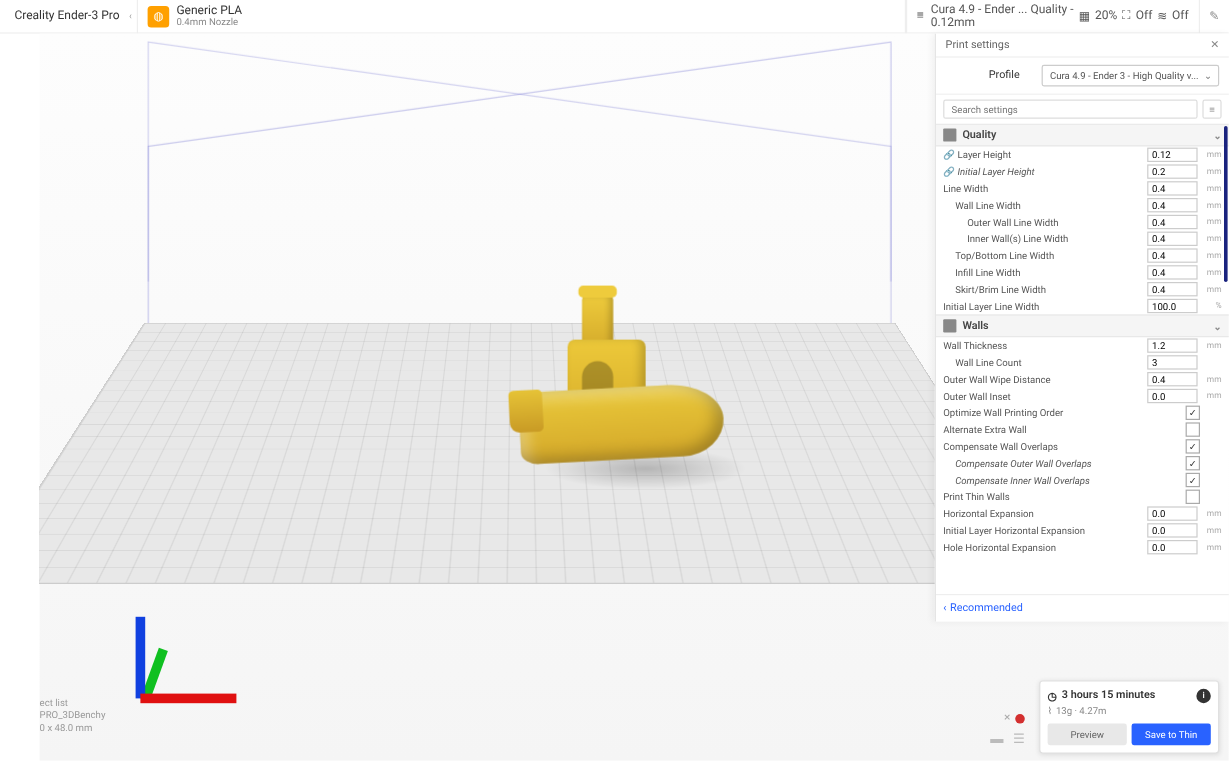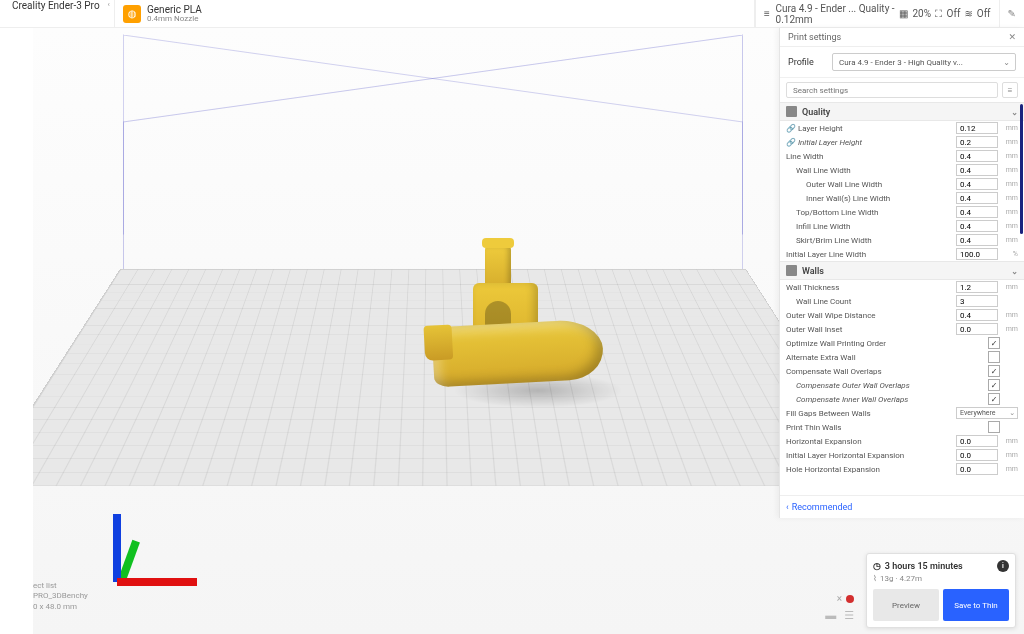--- a/index.html
+++ b/index.html
@@ -1,20 +1,20 @@
 <!DOCTYPE html>
 <html><head>
 <meta charset="utf-8">
 <style>
 * { margin:0; padding:0; box-sizing:border-box; font-family:-apple-system,BlinkMacSystemFont,"Segoe UI",Roboto,sans-serif; }
 body { width:1024px; height:634px; background:#fff; overflow:hidden; position:relative; font-size:10px; color:#333; }
 
 
 .topbar { height:28px; display:flex; align-items:center; background:#fff; border-bottom:1px solid #eee; }
-.topbar .printer-sel { display:flex; align-items:flex-start; padding:0 8px 0 12px; height:28px; border-right:1px solid #eee; min-width:115px; position:relative; }
+.topbar .printer-sel { display:flex; align-items:center; padding:0 8px 0 12px; height:28px; border-right:1px solid #eee; min-width:115px; position:relative; }
 .chev-box { position:absolute; right:4px; color:#999; font-size:8px; }
 .spool { width:18px; height:18px; background:#ffa000; border-radius:3px; margin-right:6px; display:flex; align-items:center; justify-content:center; color:#fff; font-size:10px; }
 .mat-text { line-height:1.1; }
 .mat-text .sub { font-size:8px; color:#888; }
 .mat-sel { display:flex; align-items:center; padding:0 8px; height:28px; border-right:1px solid #eee; min-width:640px; }
 
 .topbar .right { margin-left:auto; display:flex; align-items:center; height:28px; }
 .slice-summary { display:flex; align-items:center; padding:0 8px; color:#555; gap:4px; border-left:1px solid #eee; height:28px; }
 .slice-summary .ico { width:10px; display:inline-block; }
 .pencil { padding:0 8px; border-left:1px solid #eee; height:28px; display:flex; align-items:center; color:#888; }
@@ -49,21 +49,21 @@
 .axis-x { position:absolute; left:8px; bottom:0; width:80px; height:8px; background:#e01010; }
 
 .obj-info { position:absolute; left:0; bottom:22px; font-size:8px; color:#999; line-height:1.3; }
 
 
 .panel { position:absolute; top:28px; right:0; width:245px; bottom:116px; background:#fff; border-left:1px solid #e5e5e5; display:flex; flex-direction:column; box-shadow:-2px 0 6px rgba(0,0,0,0.05); }
 .panel-head { display:flex; align-items:center; padding:4px 8px; border-bottom:1px solid #eee; font-size:9px; color:#666; }
 .panel-head .close { margin-left:auto; color:#888; cursor:pointer; }
 
 .profile-row { display:flex; align-items:center; padding:6px 8px; gap:6px; border-bottom:1px solid #f0f0f0; }
-.profile-row .lbl { font-size:9px; color:#333; min-width:38px; }
+.profile-row .lbl { font-size:9px; color:#333; min-width:38px;margin-left:36px; }
 .profile-sel { flex:1; height:18px; border:1px solid #ccc; border-radius:2px; background:#fff; font-size:8px; padding:0 16px 0 6px; display:flex; align-items:center; position:relative; color:#555; }
 .profile-sel:after { content:"⌄"; position:absolute; right:5px; color:#888; }
 
 .search-row { display:flex; padding:4px 6px; gap:4px; }
 .search-row input { flex:1; height:16px; border:1px solid #ddd; border-radius:2px; font-size:8px; padding:0 6px; color:#aaa; }
 .menu-btn { width:16px; height:16px; border:1px solid #ddd; border-radius:2px; display:flex; align-items:center; justify-content:center; font-size:8px; color:#888; }
 
 .cat { display:flex; align-items:flex-end; padding:3px 6px; background:#f5f5f5; border-top:1px solid #e8e8e8; border-bottom:1px solid #e8e8e8; font-size:9px; font-weight:600; color:#444; gap:5px; }
 .cat .caret { margin-left:auto; color:#888; font-size:8px; }
 .cat-ico { width:11px; height:11px; background:#888; border-radius:1px; }
@@ -85,21 +85,21 @@
 
 .panel-foot { border-top:1px solid #eee; padding:6px; display:flex; }
 .rec-btn { color:#2962ff; font-size:9px; display:flex; align-items:center; gap:3px; cursor:pointer; }
 
 
 .action-card { position:absolute; right:8px; bottom:6px; width:150px; background:#fff; border:1px solid #e0e0e0; border-radius:3px; box-shadow:0 1px 4px rgba(0,0,0,0.1); padding:6px; }
 .action-card .time { display:flex; align-items:center; gap:4px; font-size:9px; font-weight:600; color:#333; }
 .action-card .info-i { margin-left:auto; width:12px; height:12px; border-radius:50%; background:#333; color:#fff; display:flex; align-items:center; justify-content:center; font-size:7px; }
 .action-card .mat { font-size:8px; color:#888; margin-top:2px; display:flex; align-items:center; gap:3px; }
 .action-card .btns { display:flex; gap:4px; margin-top:6px; }
-.action-card .btn { flex:1; height:32px; font-size:8px; border:none; border-radius:2px; cursor:pointer; }
+.action-card .btn { flex:1; height:18px; font-size:8px; border:none; border-radius:2px; cursor:pointer; }
 .btn-preview { background:#e8e8e8; color:#666; }
 .btn-save { background:#2962ff; color:#fff; }
 
 .dot-badge { position:absolute; right:170px; bottom:30px; display:flex; align-items:center; gap:4px; color:#aaa; font-size:10px; }
 .dot-badge .dot { width:8px; height:8px; background:#d32f2f; border-radius:50%; }
 
 .views-bottom { position:absolute; right:170px; bottom:12px; display:flex; gap:8px; color:#bbb; font-size:11px; }
 </style>
 </head>
 <body>
@@ -283,24 +283,20 @@
         </div>
         <div class="srow indent1 italic">
           <span class="nm">Compensate Outer Wall Overlaps</span>
           <div class="chk">✓</div>
         </div>
         <div class="srow indent1 italic">
           <span class="nm">Compensate Inner Wall Overlaps</span>
           <div class="chk">✓</div>
         </div>
         <div class="srow">
-          <span class="nm">Fill Gaps Between Walls</span>
-          <div class="sel">Everywhere</div>
-        </div>
-        <div class="srow">
           <span class="nm">Print Thin Walls</span>
           <div class="chk"></div>
         </div>
         <div class="srow">
           <span class="nm">Horizontal Expansion</span>
           <input type="text" value="0.0" style="">
           <span class="unit">mm</span>
         </div>
         <div class="srow">
           <span class="nm">Initial Layer Horizontal Expansion</span>

